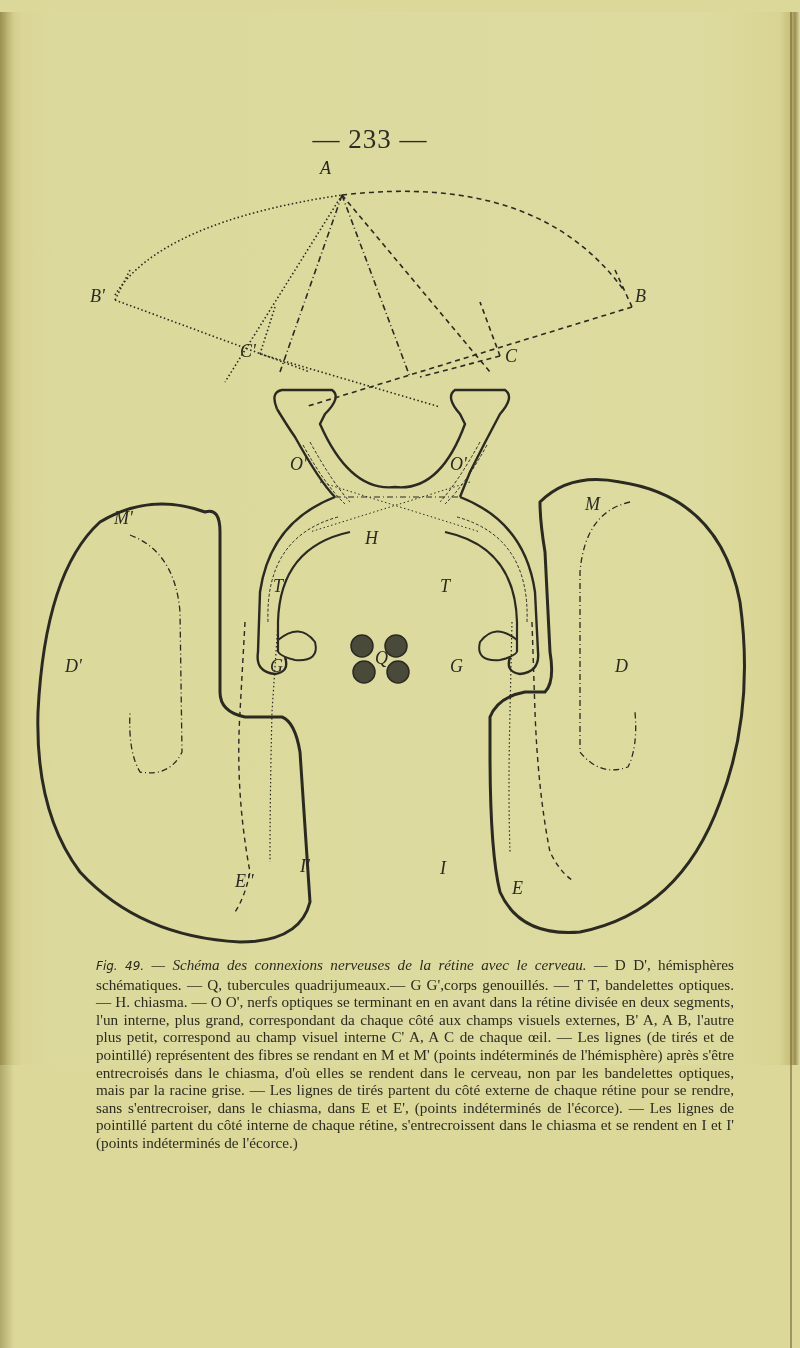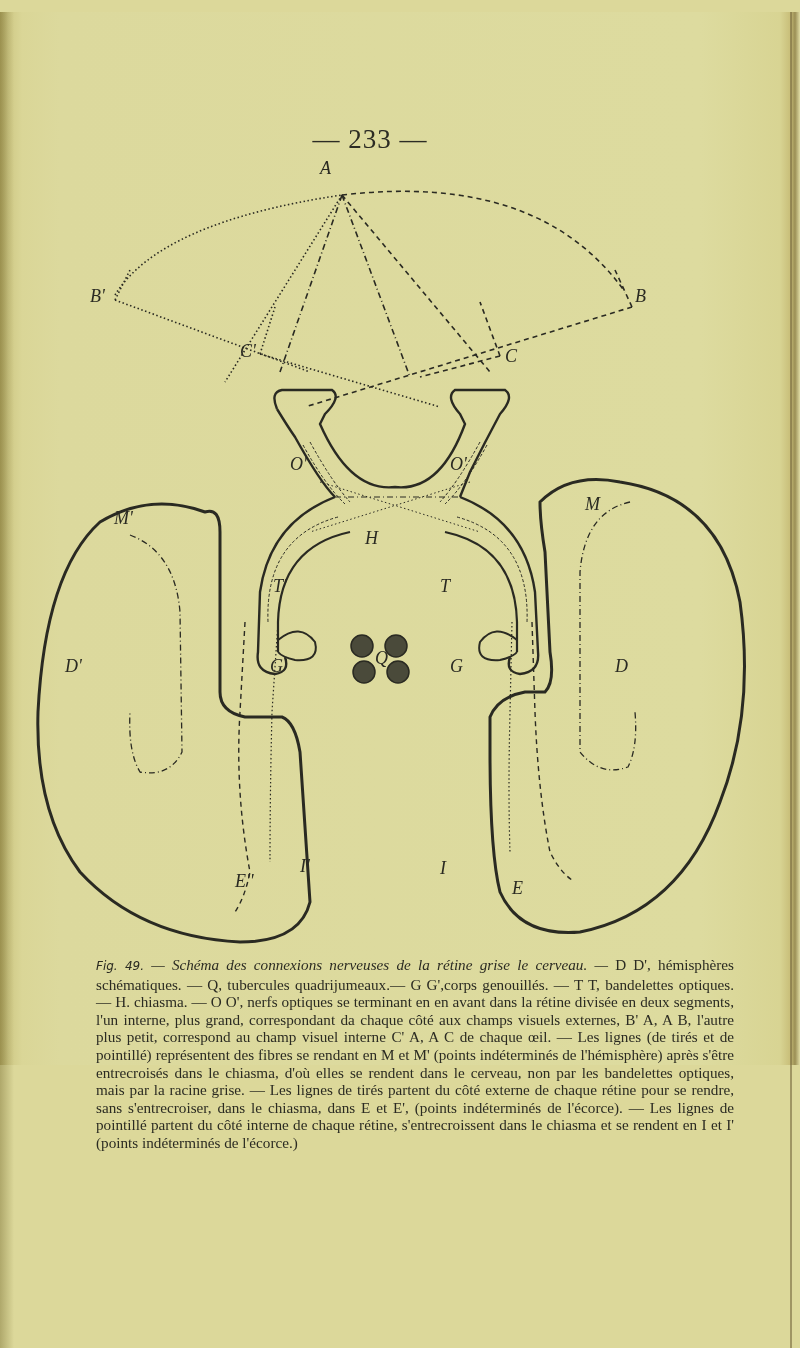--- a/index.html
+++ b/index.html
@@ -149,17 +149,17 @@
         <text x="280" y="720">I'</text>
         <text x="420" y="722">I</text>
         <text x="492" y="742">E</text>
       </g>
     </svg>
   </div>
 
   <div class="caption">
     <p>
       <span class="fig-label">Fig. 49.</span>
-      <span class="fig-title">— Schéma des connexions nerveuses de la rétine grise le cerveau. —</span>
+      <span class="fig-title">— Schéma des connexions nerveuses de la rétine avec le cerveau. —</span>
       <span>D D', hémisphères schématiques. — Q, tubercules quadrijumeaux.— G G',corps genouillés. — T T, bandelettes optiques. — H. chiasma. — O O', nerfs optiques se terminant en en avant dans la rétine divisée en deux segments, l'un interne, plus grand, correspondant da chaque côté aux champs visuels externes, B' A, A B, l'autre plus petit, correspond au champ visuel interne C' A, A C de chaque œil. — Les lignes (de tirés et de pointillé) représentent des fibres se rendant en M et M' (points indéterminés de l'hémisphère) après s'être entrecroisés dans le chiasma, d'où elles se rendent dans le cerveau, non par les bandelettes optiques, mais par la racine grise. — Les lignes de tirés partent du côté externe de chaque rétine pour se rendre, sans s'entrecroiser, dans le chiasma, dans E et E', (points indéterminés de l'écorce). — Les lignes de pointillé partent du côté interne de chaque rétine, s'entrecroissent dans le chiasma et se rendent en I et I' (points indéterminés de l'écorce.)</span>
     </p>
   </div>
 </div>
 
 </body></html>

